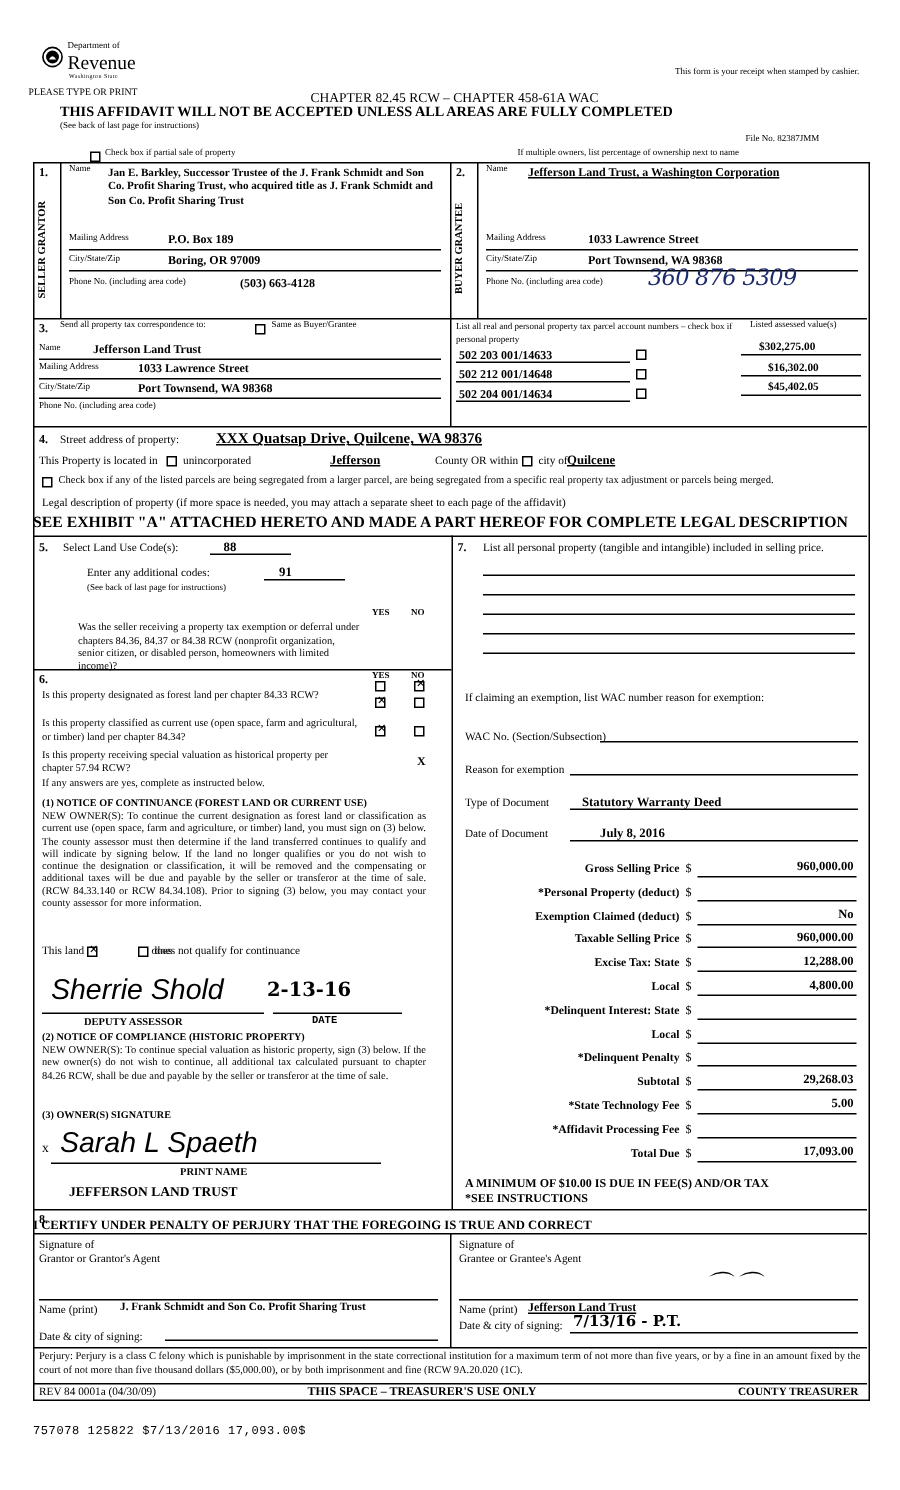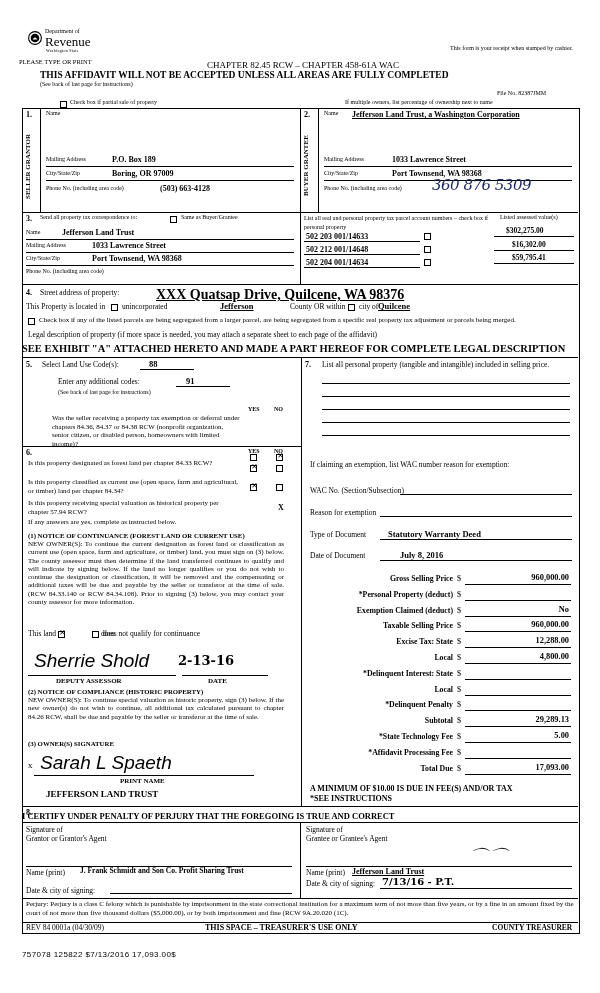--- a/index.html
+++ b/index.html
@@ -58,20 +58,21 @@
   <div class="abs" style="left:24px;top:126px;height:80px;width:16px;">
     <div class="vert" style="height:80px;">SELLER
 GRANTOR</div>
   </div>
   <div class="abs" style="left:302px;top:126px;height:80px;width:16px;">
     <div class="vert" style="height:80px;">BUYER GRANTEE</div>
   </div>
 
   <div class="abs bold" style="left:26px;top:110px;font-size:8px;">1.</div>
   <div class="abs xs" style="left:46px;top:110px;">Name</div>
+  <div class="abs bold" style="left:72px;top:110px;width:222px;font-size:7.4px;line-height:9.4px;">Jan E. Barkley, Successor Trustee of the J. Frank Schmidt and Son Co. Profit Sharing Trust, who acquired title as J. Frank Schmidt and Son Co. Profit Sharing Trust</div>
 
   <div class="abs xs" style="left:46px;top:156px;">Mailing Address</div>
   <div class="abs bold" style="left:112px;top:155px;font-size:8px;">P.O. Box 189</div>
   <div class="abs" style="left:46px;top:166px;width:248px;border-bottom:1px solid #000;"></div>
 
   <div class="abs xs" style="left:46px;top:170px;">City/State/Zip</div>
   <div class="abs bold" style="left:112px;top:169px;font-size:8px;">Boring, OR 97009</div>
   <div class="abs" style="left:46px;top:180px;width:248px;border-bottom:1px solid #000;"></div>
 
   <div class="abs xs" style="left:46px;top:185px;">Phone No. (including area code)</div>
@@ -124,27 +125,27 @@
   <div class="abs" style="left:494px;top:236px;width:80px;border-bottom:1px solid #000;"></div>
 
   <div class="abs bold" style="left:306px;top:245px;font-size:8px;">502 212 001/14648</div>
   <div class="abs" style="left:424px;top:244px;"><span class="bk"></span></div>
   <div class="abs bold" style="left:512px;top:240px;font-size:7.5px;">$16,302.00</div>
   <div class="abs" style="left:304px;top:254px;width:116px;border-bottom:1px solid #000;"></div>
   <div class="abs" style="left:494px;top:250px;width:80px;border-bottom:1px solid #000;"></div>
 
   <div class="abs bold" style="left:306px;top:258px;font-size:8px;">502 204 001/14634</div>
   <div class="abs" style="left:424px;top:257px;"><span class="bk"></span></div>
-  <div class="abs bold" style="left:512px;top:253px;font-size:7.5px;">$59,795.41</div>
+  <div class="abs bold" style="left:512px;top:253px;font-size:7.5px;">$45,402.05</div>
   <div class="abs" style="left:304px;top:267px;width:116px;border-bottom:1px solid #000;"></div>
   <div class="abs" style="left:494px;top:263px;width:80px;border-bottom:1px solid #000;"></div>
 
   <div class="abs bold" style="left:26px;top:288px;font-size:8px;">4.</div>
   <div class="abs" style="left:40px;top:288px;font-size:7.5px;">Street address of property:</div>
-  <div class="abs bold u" style="left:156px;top:287px;font-size:14px;">XXX Quatsap Drive, Quilcene, WA 98376</div>
+  <div class="abs bold u" style="left:144px;top:287px;font-size:10px;">XXX Quatsap Drive, Quilcene, WA 98376</div>
 
   <div class="abs" style="left:26px;top:302px;font-size:7.5px;">This Property is located in</div>
   <div class="abs" style="left:111px;top:302px;"><span class="bk"></span></div>
   <div class="abs" style="left:122px;top:302px;font-size:7.5px;">unincorporated</div>
   <div class="abs bold u" style="left:220px;top:301px;font-size:8.5px;">Jefferson</div>
   <div class="abs" style="left:290px;top:302px;font-size:7.5px;">County OR within</div>
   <div class="abs" style="left:348px;top:302px;"><span class="bk"></span></div>
   <div class="abs" style="left:359px;top:302px;font-size:7.5px;">city of</div>
   <div class="abs bold u" style="left:378px;top:301px;font-size:8.5px;">Quilcene</div>
 
@@ -197,21 +198,21 @@
   <div class="abs" style="left:58px;top:629px;"><span class="bk x"></span></div>
   <div class="abs" style="left:69px;top:629px;font-size:7.5px;margin-left:32px;">does</div>
   <div class="abs" style="left:92px;top:629px;"><span class="bk"></span></div>
   <div class="abs" style="left:103px;top:629px;font-size:7.5px;">does not  qualify for continuance</div>
 
   <div class="abs scrawl" style="left:34px;top:650px;font-size:19px;">Sherrie Shold</div>
   <div class="abs hw" style="left:178px;top:653px;font-size:13px;font-family:'DejaVu Serif',serif;">2-13-16</div>
   <div class="abs" style="left:28px;top:675px;width:148px;border-bottom:1px solid #000;"></div>
   <div class="abs" style="left:182px;top:675px;width:86px;border-bottom:1px solid #000;"></div>
   <div class="abs bold" style="left:56px;top:677px;font-size:7px;">DEPUTY ASSESSOR</div>
-  <div class="abs bold" style="left:208px;top:677px;font-size:7px;">DATE</div>
+  <div class="abs bold" style="left:208px;top:677px;font-size:7px;font-family:Liberation Mono, monospace;">DATE</div>
 
   <div class="abs bold ctr" style="left:28px;top:688px;width:256px;font-size:6.8px;">(2) NOTICE OF COMPLIANCE (HISTORIC PROPERTY)</div>
   <div class="abs" style="left:28px;top:696px;width:256px;font-size:7px;line-height:8.3px;text-align:justify;">NEW OWNER(S): To continue special valuation as historic property, sign (3) below. If the new owner(s) do not wish to continue, all additional tax calculated pursuant to chapter 84.26 RCW, shall be due and payable by the seller or transferor at the time of sale.</div>
 
   <div class="abs bold ctr" style="left:28px;top:740px;width:256px;font-size:6.8px;">(3) OWNER(S) SIGNATURE</div>
   <div class="abs" style="left:28px;top:760px;font-size:9px;">x</div>
   <div class="abs scrawl" style="left:40px;top:752px;font-size:19px;">Sarah L Spaeth</div>
   <div class="abs" style="left:34px;top:775px;width:220px;border-bottom:1px solid #000;"></div>
   <div class="abs bold" style="left:120px;top:777px;font-size:7px;">PRINT NAME</div>
   <div class="abs bold" style="left:46px;top:789px;width:120px;font-size:9px;line-height:11px;">JEFFERSON LAND TRUST</div>
@@ -289,21 +290,21 @@
       </div>
       <div style="position: relative; height: 15.8px;">
         <div style="position: absolute; right: 122px; top: 2px; font-size: 7.8px; font-weight: bold; white-space: nowrap;">*Delinquent Penalty</div>
         <div style="position: absolute; left: 152px; top: 2px; font-size: 8px;">$</div>
         <div style="position: absolute; left: 166px; top: 1px; width: 98px; text-align: right; font-size: 8.4px; font-weight: bold;"></div>
         <div style="position: absolute; left: 160px; top: 12px; width: 106px; border-bottom: 1px solid rgb(0, 0, 0);"></div>
       </div>
       <div style="position: relative; height: 15.8px;">
         <div style="position: absolute; right: 122px; top: 2px; font-size: 7.8px; font-weight: bold; white-space: nowrap;">Subtotal</div>
         <div style="position: absolute; left: 152px; top: 2px; font-size: 8px;">$</div>
-        <div style="position: absolute; left: 166px; top: 1px; width: 98px; text-align: right; font-size: 8.4px; font-weight: bold;">29,289.13</div>
+        <div style="position: absolute; left: 166px; top: 1px; width: 98px; text-align: right; font-size: 8.4px; font-weight: bold;">29,268.03</div>
         <div style="position: absolute; left: 160px; top: 12px; width: 106px; border-bottom: 1px solid rgb(0, 0, 0);"></div>
       </div>
       <div style="position: relative; height: 15.8px;">
         <div style="position: absolute; right: 122px; top: 2px; font-size: 7.8px; font-weight: bold; white-space: nowrap;">*State Technology Fee</div>
         <div style="position: absolute; left: 152px; top: 2px; font-size: 8px;">$</div>
         <div style="position: absolute; left: 166px; top: 1px; width: 98px; text-align: right; font-size: 8.4px; font-weight: bold;">5.00</div>
         <div style="position: absolute; left: 160px; top: 12px; width: 106px; border-bottom: 1px solid rgb(0, 0, 0);"></div>
       </div>
       <div style="position: relative; height: 15.8px;">
         <div style="position: absolute; right: 122px; top: 2px; font-size: 7.8px; font-weight: bold; white-space: nowrap;">*Affidavit Processing Fee</div>
@@ -347,15 +348,15 @@
   <div class="abs" style="left:380px;top:888px;width:192px;border-bottom:1px solid #000;"></div>
 
   <div class="abs" style="left:22px;top:898px;width:556px;border-bottom:1px solid #000;"></div>
   <div class="abs" style="left:26px;top:900px;width:548px;font-size:7px;line-height:8.6px;">Perjury: Perjury is a class C felony which is punishable by imprisonment in the state correctional institution for a maximum term of not more than five years, or by a fine in an amount fixed by the court of not more than five thousand dollars ($5,000.00), or by both imprisonment and fine (RCW 9A.20.020 (1C).</div>
 
   <div class="abs" style="left:22px;top:922px;width:556px;border-bottom:1px solid #000;"></div>
   <div class="abs" style="left:26px;top:923px;font-size:7.5px;">REV 84 0001a (04/30/09)</div>
   <div class="abs bold" style="left:205px;top:923px;font-size:8px;">THIS SPACE – TREASURER'S USE ONLY</div>
   <div class="abs bold" style="left:492px;top:923px;font-size:7.5px;">COUNTY TREASURER</div>
 
-  <div class="abs" style="left:22px;top:950px;font-family:Liberation Sans, sans-serif;font-size:8px;letter-spacing:.4px;">757078  125822  $7/13/2016  17,093.00$</div>
+  <div class="abs" style="left:22px;top:950px;font-family:Liberation Mono, monospace;font-size:8px;letter-spacing:.4px;">757078  125822  $7/13/2016  17,093.00$</div>
 
 </div>
 
 </body></html>

